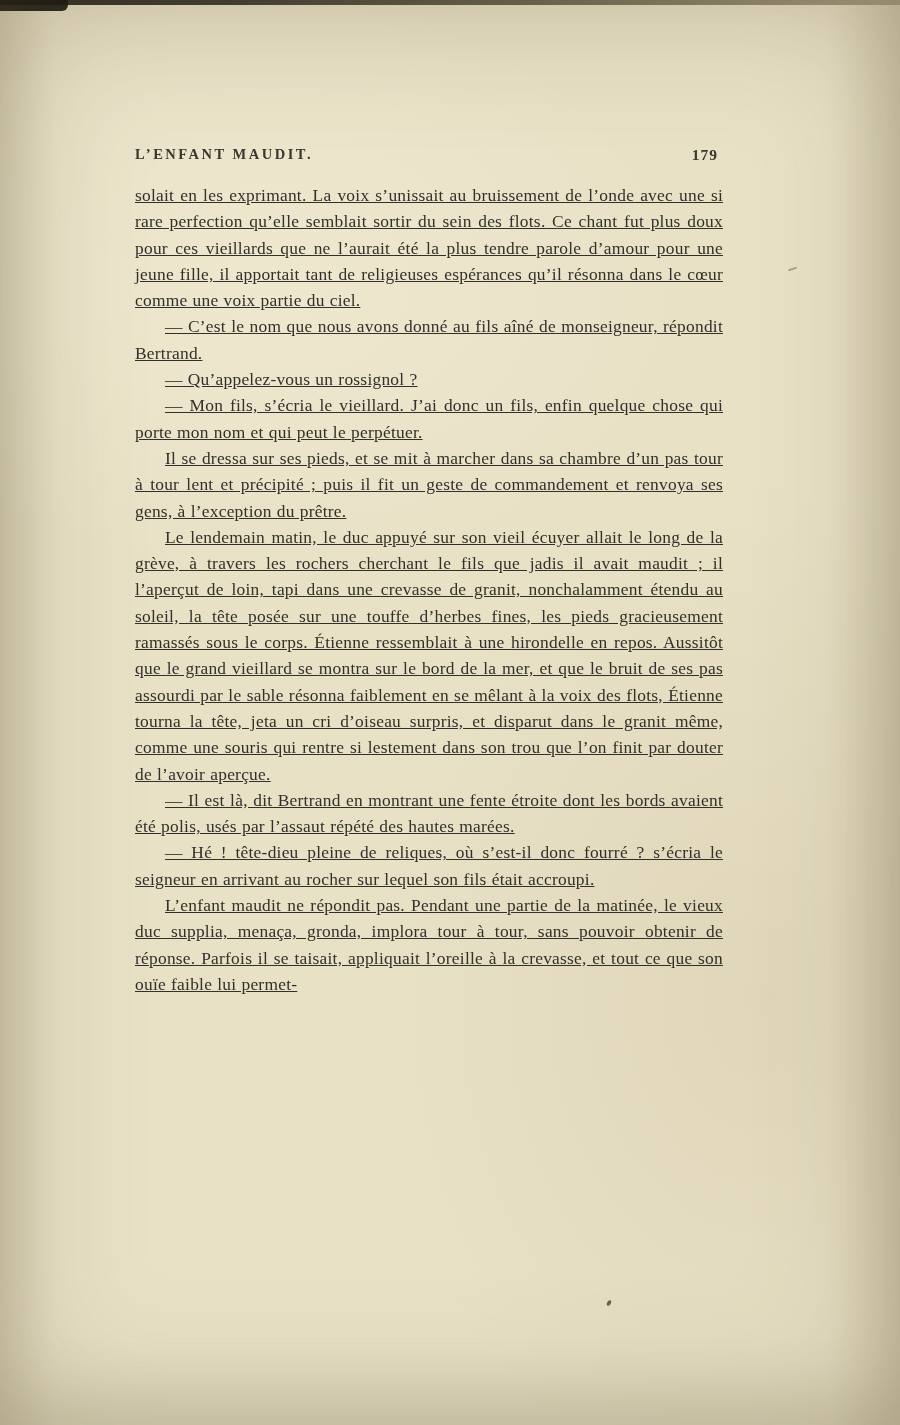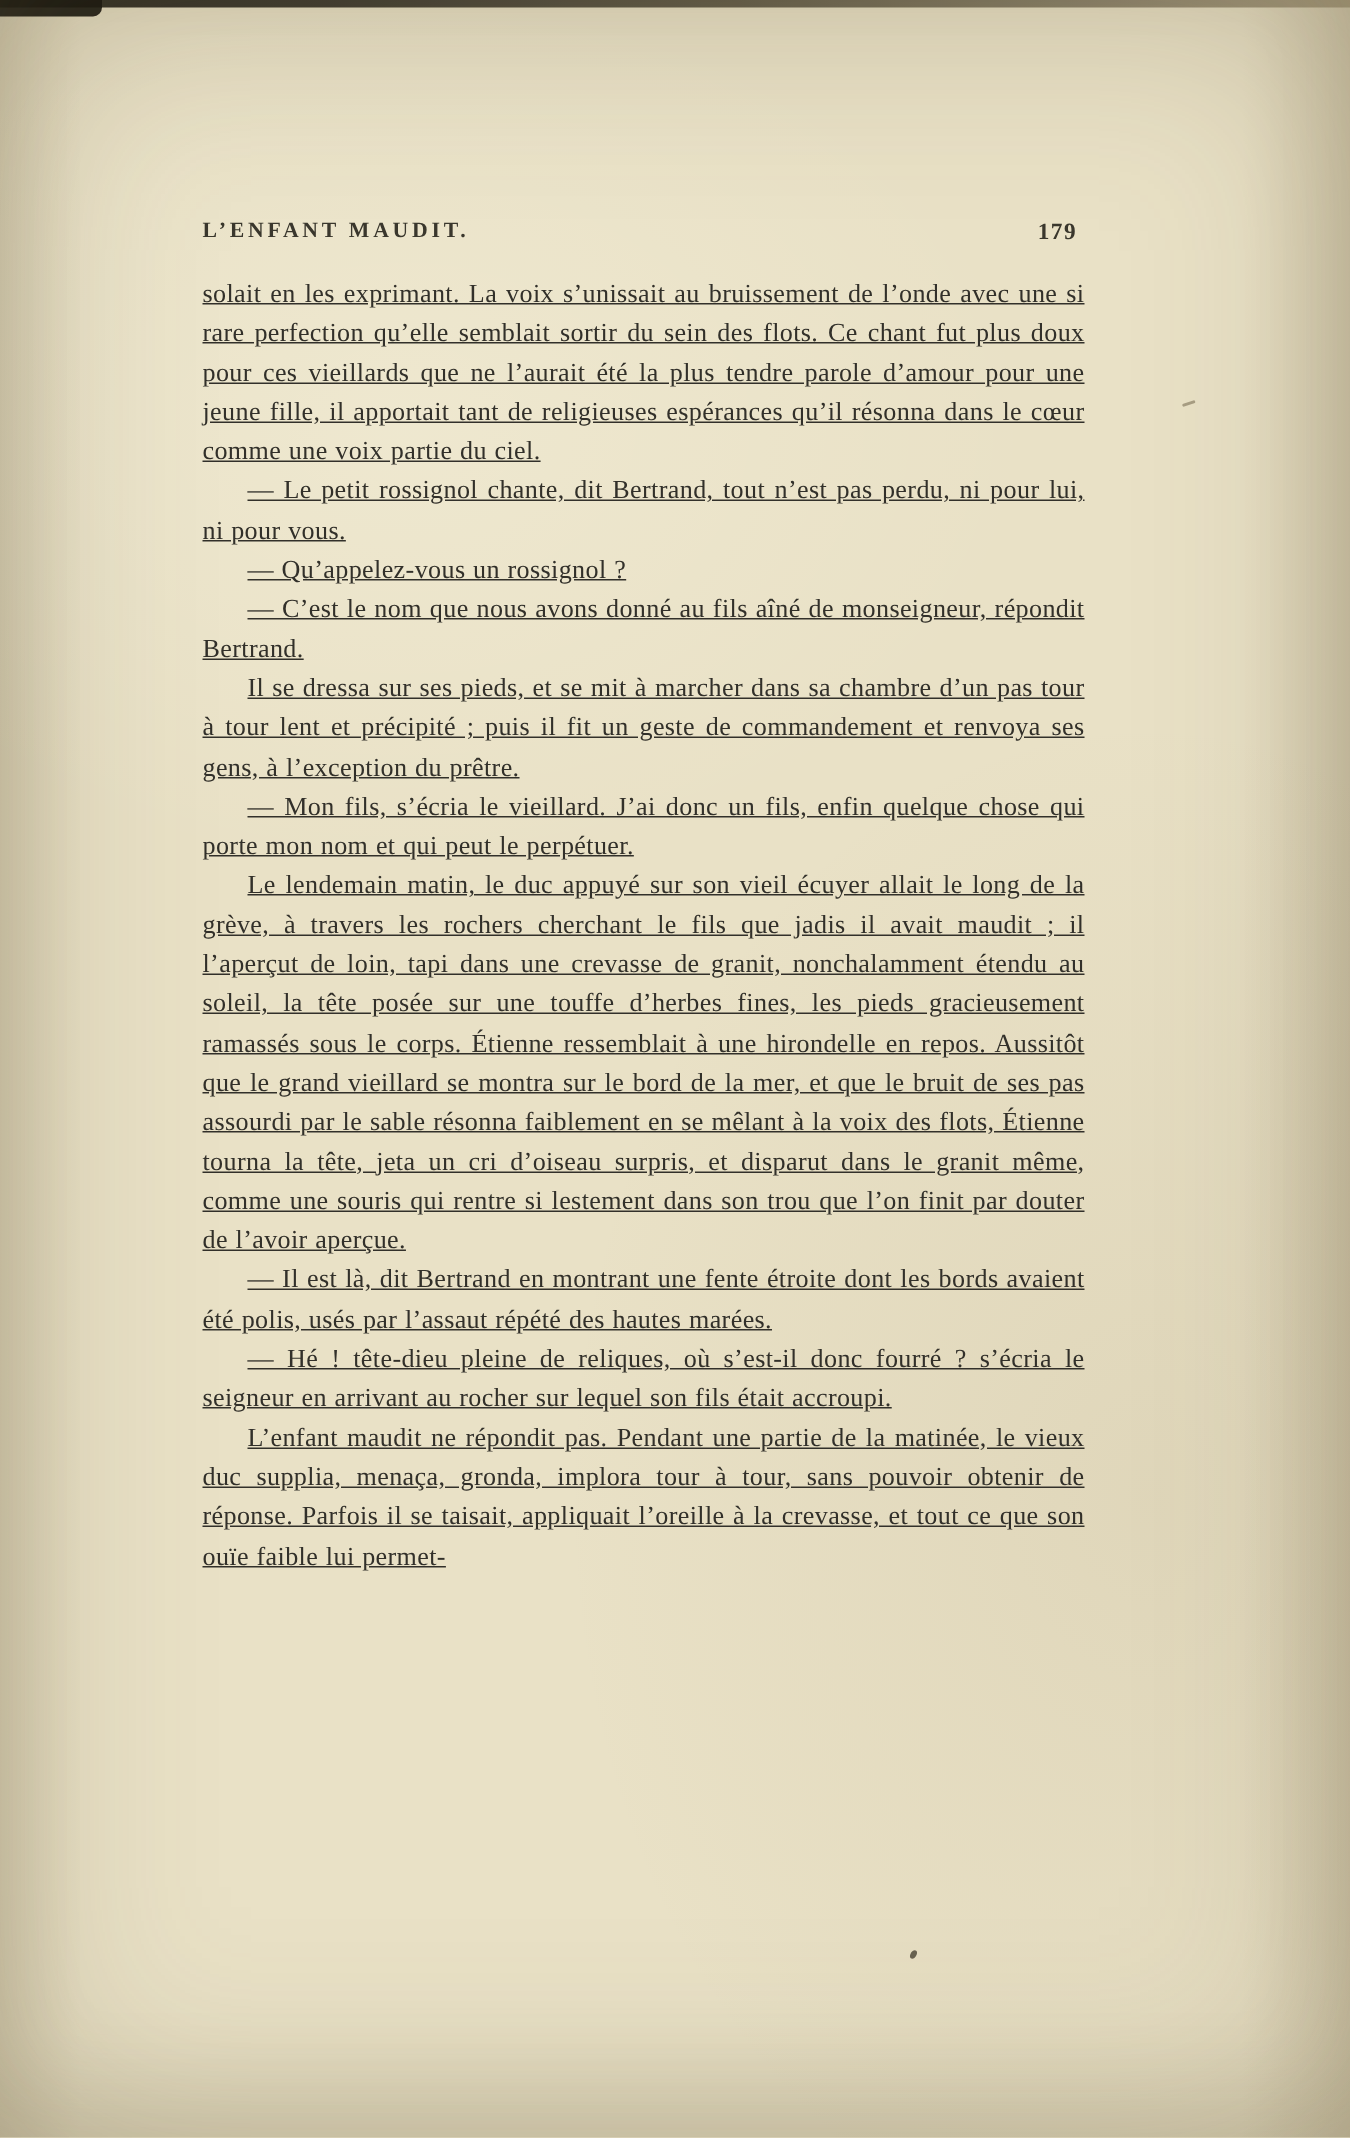--- a/index.html
+++ b/index.html
@@ -72,25 +72,24 @@
 <div class="scan-edge-top"></div>
 <div class="scan-corner-tl"></div>
 
 <div class="header">
   <div class="running-title">L’ENFANT MAUDIT.</div>
   <div class="page-number">179</div>
 </div>
 
 <div class="text-block">
     <p class="no-indent">solait en les exprimant. La voix s’unissait au bruissement de l’onde avec une si rare perfection qu’elle semblait sortir du sein des flots. Ce chant fut plus doux pour ces vieillards que ne l’aurait été la plus tendre parole d’amour pour une jeune fille, il apportait tant de religieuses espérances qu’il résonna dans le cœur comme une voix partie du ciel.</p>
-    <p class="indent">— Le petit rossignol chante, dit Bertrand, tout n’est pas perdu, ni pour lui, ni pour vous.</p>
+    <p class="indent">— C’est le nom que nous avons donné au fils aîné de monseigneur, répondit Bertrand.</p>
     <p class="indent">— Qu’appelez-vous un rossignol ?</p>
-    <p class="indent">— C’est le nom que nous avons donné au fils aîné de monseigneur, répondit Bertrand.</p>
+    <p class="indent">— Mon fils, s’écria le vieillard. J’ai donc un fils, enfin quelque chose qui porte mon nom et qui peut le perpétuer.</p>
     <p class="indent">Il se dressa sur ses pieds, et se mit à marcher dans sa chambre d’un pas tour à tour lent et précipité ; puis il fit un geste de commandement et renvoya ses gens, à l’exception du prêtre.</p>
-    <p class="indent">— Mon fils, s’écria le vieillard. J’ai donc un fils, enfin quelque chose qui porte mon nom et qui peut le perpétuer.</p>
     <p class="indent">Le lendemain matin, le duc appuyé sur son vieil écuyer allait le long de la grève, à travers les rochers cherchant le fils que jadis il avait maudit ; il l’aperçut de loin, tapi dans une crevasse de granit, nonchalamment étendu au soleil, la tête posée sur une touffe d’herbes fines, les pieds gracieusement ramassés sous le corps. Étienne ressemblait à une hirondelle en repos. Aussitôt que le grand vieillard se montra sur le bord de la mer, et que le bruit de ses pas assourdi par le sable résonna faiblement en se mêlant à la voix des flots, Étienne tourna la tête, jeta un cri d’oiseau surpris, et disparut dans le granit même, comme une souris qui rentre si lestement dans son trou que l’on finit par douter de l’avoir aperçue.</p>
     <p class="indent">— Il est là, dit Bertrand en montrant une fente étroite dont les bords avaient été polis, usés par l’assaut répété des hautes marées.</p>
     <p class="indent">— Hé ! tête-dieu pleine de reliques, où s’est-il donc fourré ? s’écria le seigneur en arrivant au rocher sur lequel son fils était accroupi.</p>
     <p class="indent">L’enfant maudit ne répondit pas. Pendant une partie de la matinée, le vieux duc supplia, menaça, gronda, implora tour à tour, sans pouvoir obtenir de réponse. Parfois il se taisait, appliquait l’oreille à la crevasse, et tout ce que son ouïe faible lui permet-</p>
   </div>
 
 <div class="speck1"></div>
 <div class="speck2"></div>
 <div class="vignette"></div>
 

